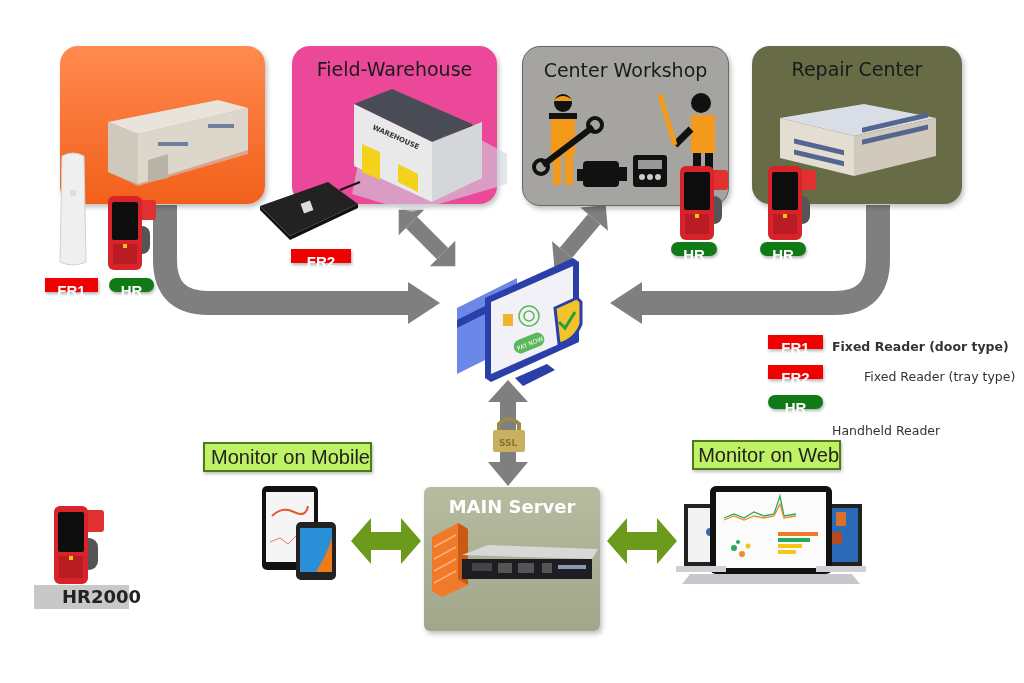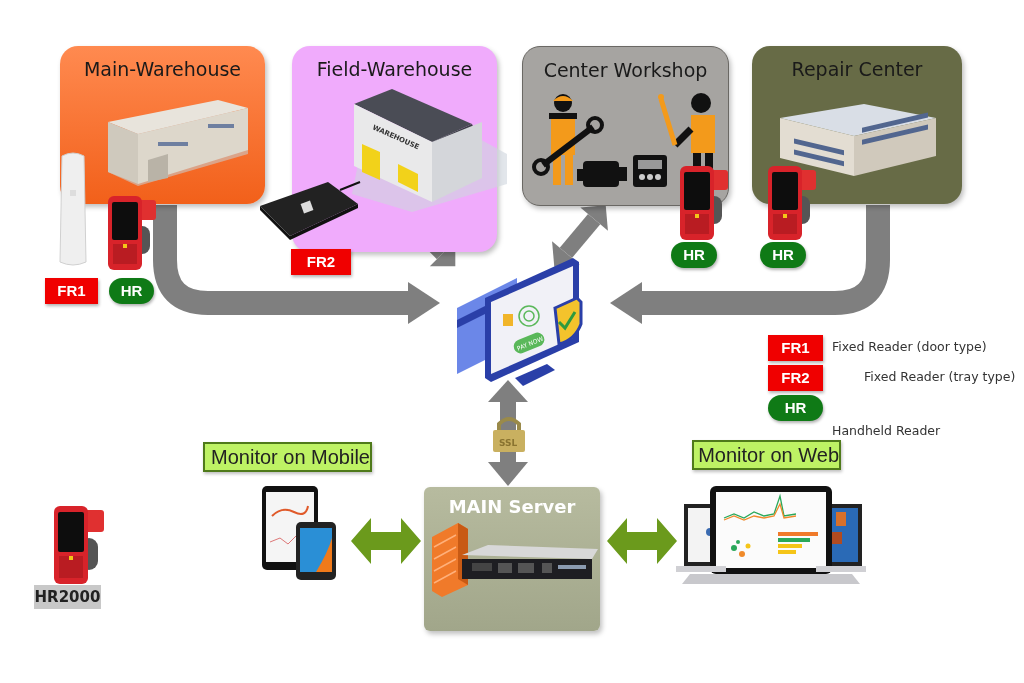--- a/index.html
+++ b/index.html
@@ -1,19 +1,19 @@
 <!DOCTYPE html>
 <html><head>
 <meta charset="utf-8">
 <style>
   html, body { margin:0; padding:0; background:#ffffff; }
   body { width:1024px; height:683px; position:relative; overflow:hidden; font-family:"Liberation Sans", sans-serif; }
   .site { position:absolute; border-radius:18px; box-shadow:2px 3px 5px rgba(0,0,0,0.25); }
   .site-title { position:absolute; left:0; right:0; top:12px; text-align:center; font-family:"DejaVu Sans", sans-serif; font-size:19px; color:#1a1a1a; }
-  .tag { position:absolute; color:#fff; font-weight:bold; font-size:15px; text-align:center; line-height:26px; height:26px; box-shadow:1px 2px 3px rgba(0,0,0,0.3); font-family:"Liberation Sans", sans-serif; }
+  .tag { position:absolute; color:#fff; font-weight:bold; font-size:15px; text-align:center; line-height:26px; height:14px; box-shadow:1px 2px 3px rgba(0,0,0,0.3); font-family:"Liberation Sans", sans-serif; }
   .red { background:#f00000; }
   .green { background:#0f7a16;border-radius:13px; }
   .legend-label { position:absolute; font-size:12.5px; color:#333; font-family:"DejaVu Sans", sans-serif; }
   .monitor-label { position:absolute; border:2px solid #4f7a1a; background:#bef264; font-size:20px; color:#222; text-align:right; line-height:26px; height:26px; box-shadow:1px 2px 3px rgba(0,0,0,0.25); }
   svg { position:absolute; overflow:visible; }
 </style>
 </head>
 <body>
 
 <svg width="1024" height="683" style="left:0;top:0;">
@@ -35,33 +35,32 @@
     <polygon points="-22,-18 -40,0 -22,18" fill="#7f7f7f"></polygon>
     <polygon points="22,-18 40,0 22,18" fill="#7f7f7f"></polygon>
   </g>
 
   <rect x="500" y="398" width="16" height="70" fill="#7f7f7f"></rect>
   <polygon points="488,402 508,380 528,402" fill="#7f7f7f"></polygon>
   <polygon points="488,462 508,486 528,462" fill="#7f7f7f"></polygon>
 </svg>
 
 <div class="site" style="left:60px;top:46px;width:205px;height:158px;background:linear-gradient(#ff8a50,#f2601a);">
-  <div class="site-title">Main-Warehouse</div>
   <svg width="160" height="90" style="left:38px;top:48px;">
     <polygon points="10,40 120,14 150,22 150,60 40,92 10,78" fill="#c9c9c9" opacity="0.6"></polygon>
     <polygon points="10,28 120,6 150,14 40,40" fill="#e8e4dc"></polygon>
     <polygon points="10,28 40,40 40,90 10,78" fill="#cfc9bd"></polygon>
     <polygon points="40,40 150,14 150,56 40,90" fill="#ddd7cb"></polygon>
     <rect x="60" y="48" width="30" height="4" fill="#6e7fa0"></rect>
     <rect x="110" y="30" width="26" height="4" fill="#6e7fa0"></rect>
     <polygon points="50,66 70,60 70,84 50,88" fill="#b9b3a7"></polygon>
   </svg>
 </div>
 
-<div class="site" style="left:292px;top:46px;width:205px;height:206px;background:#f0abfc;">
+<div class="site" style="left:292px;top:46px;width:205px;height:158px;background:#ec4899;">
   <div class="site-title">Field-Warehouse</div>
   <svg width="160" height="120" style="left:40px;top:38px;">
     <polygon points="30,60 120,40 175,70 175,100 80,128 20,110" fill="#cfd6de" opacity="0.6"></polygon>
     <polygon points="22,20 60,5 140,40 100,58" fill="#4a4c55"></polygon>
     <polygon points="100,58 140,40 150,62 110,80" fill="#3d3f47"></polygon>
     <polygon points="22,20 100,58 100,118 22,82" fill="#e9e9ea"></polygon>
     <polygon points="100,58 150,38 150,94 100,118" fill="#d4d6da"></polygon>
     <polygon points="30,60 48,68 48,96 30,88" fill="#f2d21a"></polygon>
     <polygon points="66,80 86,90 86,108 66,98" fill="#f2d21a"></polygon>
     <text x="40" y="45" font-size="7" font-weight="bold" fill="#333" transform="rotate(24 40 45)" font-family="DejaVu Sans, sans-serif">WAREHOUSE</text>
@@ -167,21 +166,21 @@
 </svg>
 
 <div class="tag red" style="left:45px;top:278px;width:53px;">FR1</div>
 <div class="tag green" style="left:109px;top:278px;width:45px;">HR</div>
 <div class="tag red" style="left:291px;top:249px;width:60px;">FR2</div>
 <div class="tag green" style="left:671px;top:242px;width:46px;">HR</div>
 <div class="tag green" style="left:760px;top:242px;width:46px;">HR</div>
 
 <div>
   <div class="tag red" style="left:768px;top:335px;width:55px;">FR1</div>
-  <div class="legend-label" style="left:832px;top:339px;">Fixed Reader (door type)</div>
+  <div class="legend-label" style="left:832px;top:339px;font-weight:bold;">Fixed Reader (door type)</div>
   <div class="tag red" style="left:768px;top:365px;width:55px;">FR2</div>
   <div class="legend-label" style="left:864px;top:369px;">Fixed Reader (tray type)</div>
   <div class="tag green" style="left:768px;top:395px;width:55px;">HR</div>
   <div class="legend-label" style="left:832px;top:423px;">Handheld Reader</div>
 </div>
 
 <svg width="140" height="130" style="left:455px;top:258px;">
 
   <polygon points="2,50 62,20 62,86 2,116" fill="#6b87e8"></polygon>
   <polygon points="2,62 62,32 62,40 2,70" fill="#2a3fa8"></polygon>
@@ -264,13 +263,13 @@
     <circle cx="62" cy="58" r="2" fill="#2aa85a"></circle>
   <rect x="102" y="48" width="40" height="4" fill="#f07a2a"></rect>
   <rect x="102" y="54" width="32" height="4" fill="#2aa85a"></rect>
   <rect x="102" y="60" width="24" height="4" fill="#f5c518"></rect>
   <rect x="102" y="66" width="18" height="4" fill="#f5c518"></rect>
   <polygon points="14,90 176,90 184,100 6,100" fill="#c8c8cc"></polygon>
   <rect x="0" y="82" width="50" height="6" fill="#d0d0d4"></rect>
   <rect x="140" y="82" width="50" height="6" fill="#d0d0d4"></rect>
 </svg>
 
-<div style="position:absolute;left:34px;top:585px;width:67px;height:24px;background:#c8c8c8;text-align:center;line-height:24px;font-weight:bold;font-size:15px;color:#222;font-family:'DejaVu Sans',sans-serif;">HR2000</div>
+<div style="position:absolute;left:34px;top:585px;width:67px;height:24px;background:#c8c8c8;text-align:center;line-height:24px;font-weight:bold;font-size:18px;color:#222;font-family:'DejaVu Sans',sans-serif;padding-left:28px;">HR2000</div>
 
 </body></html>

